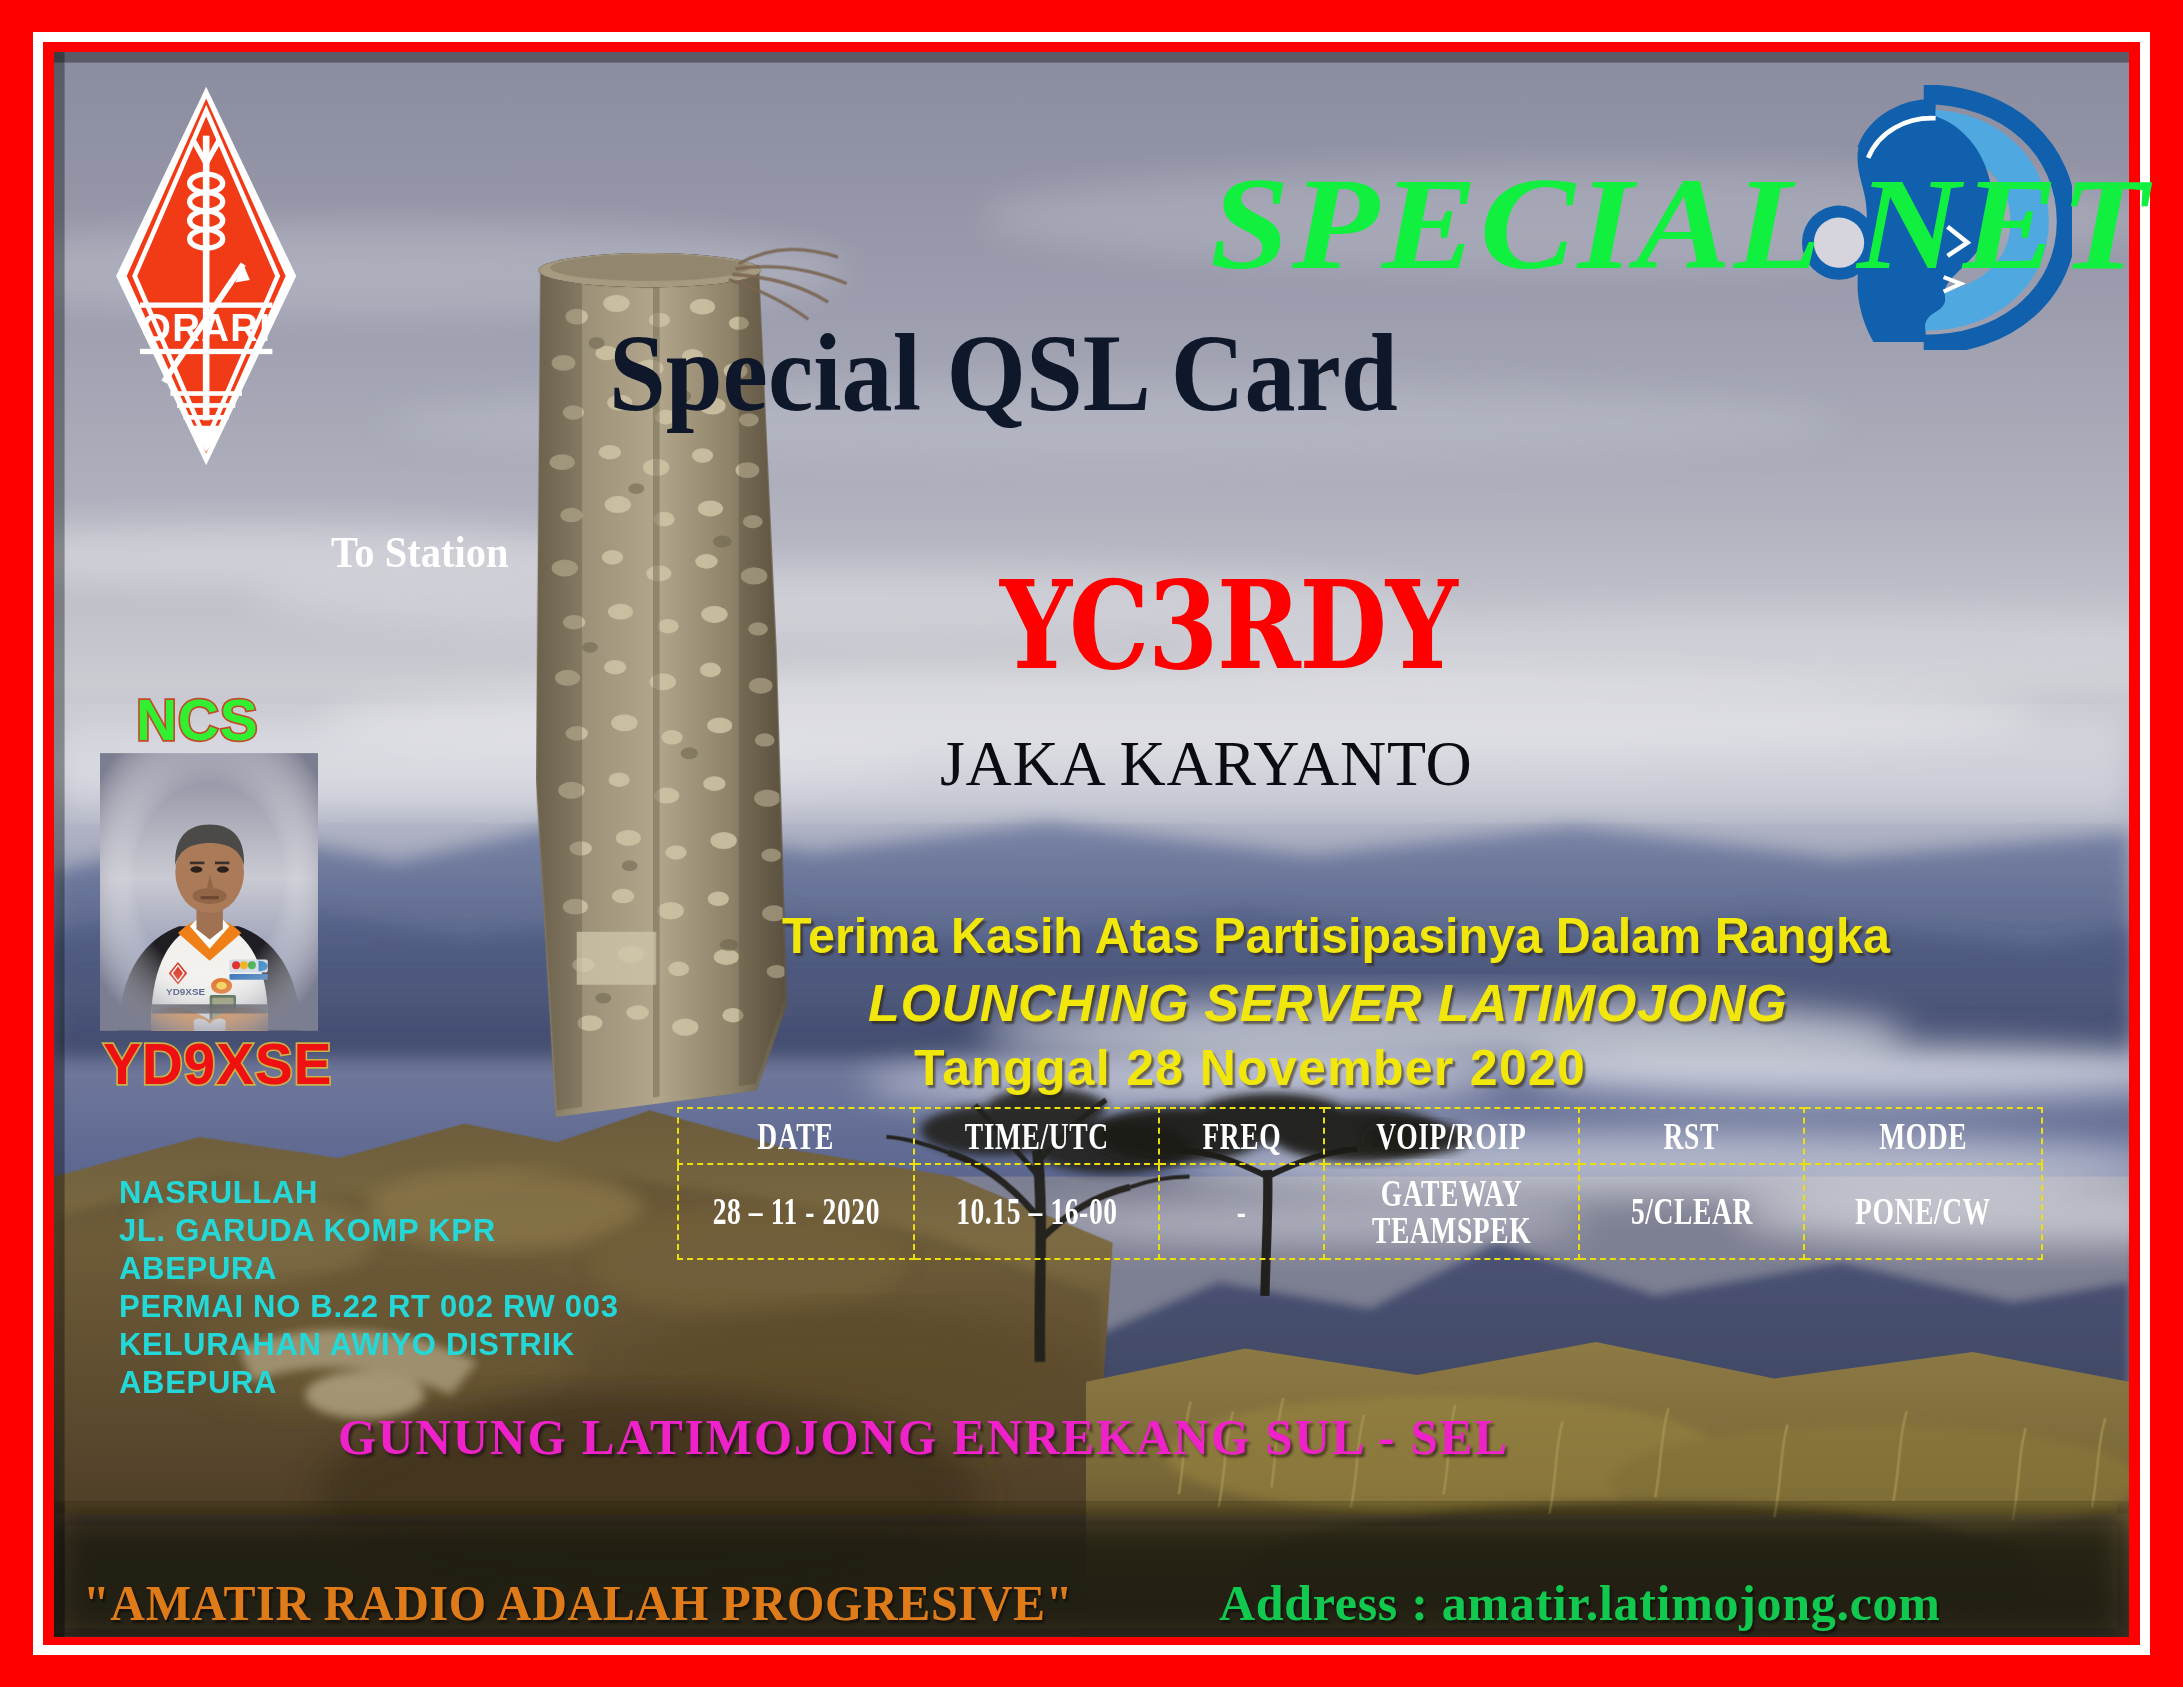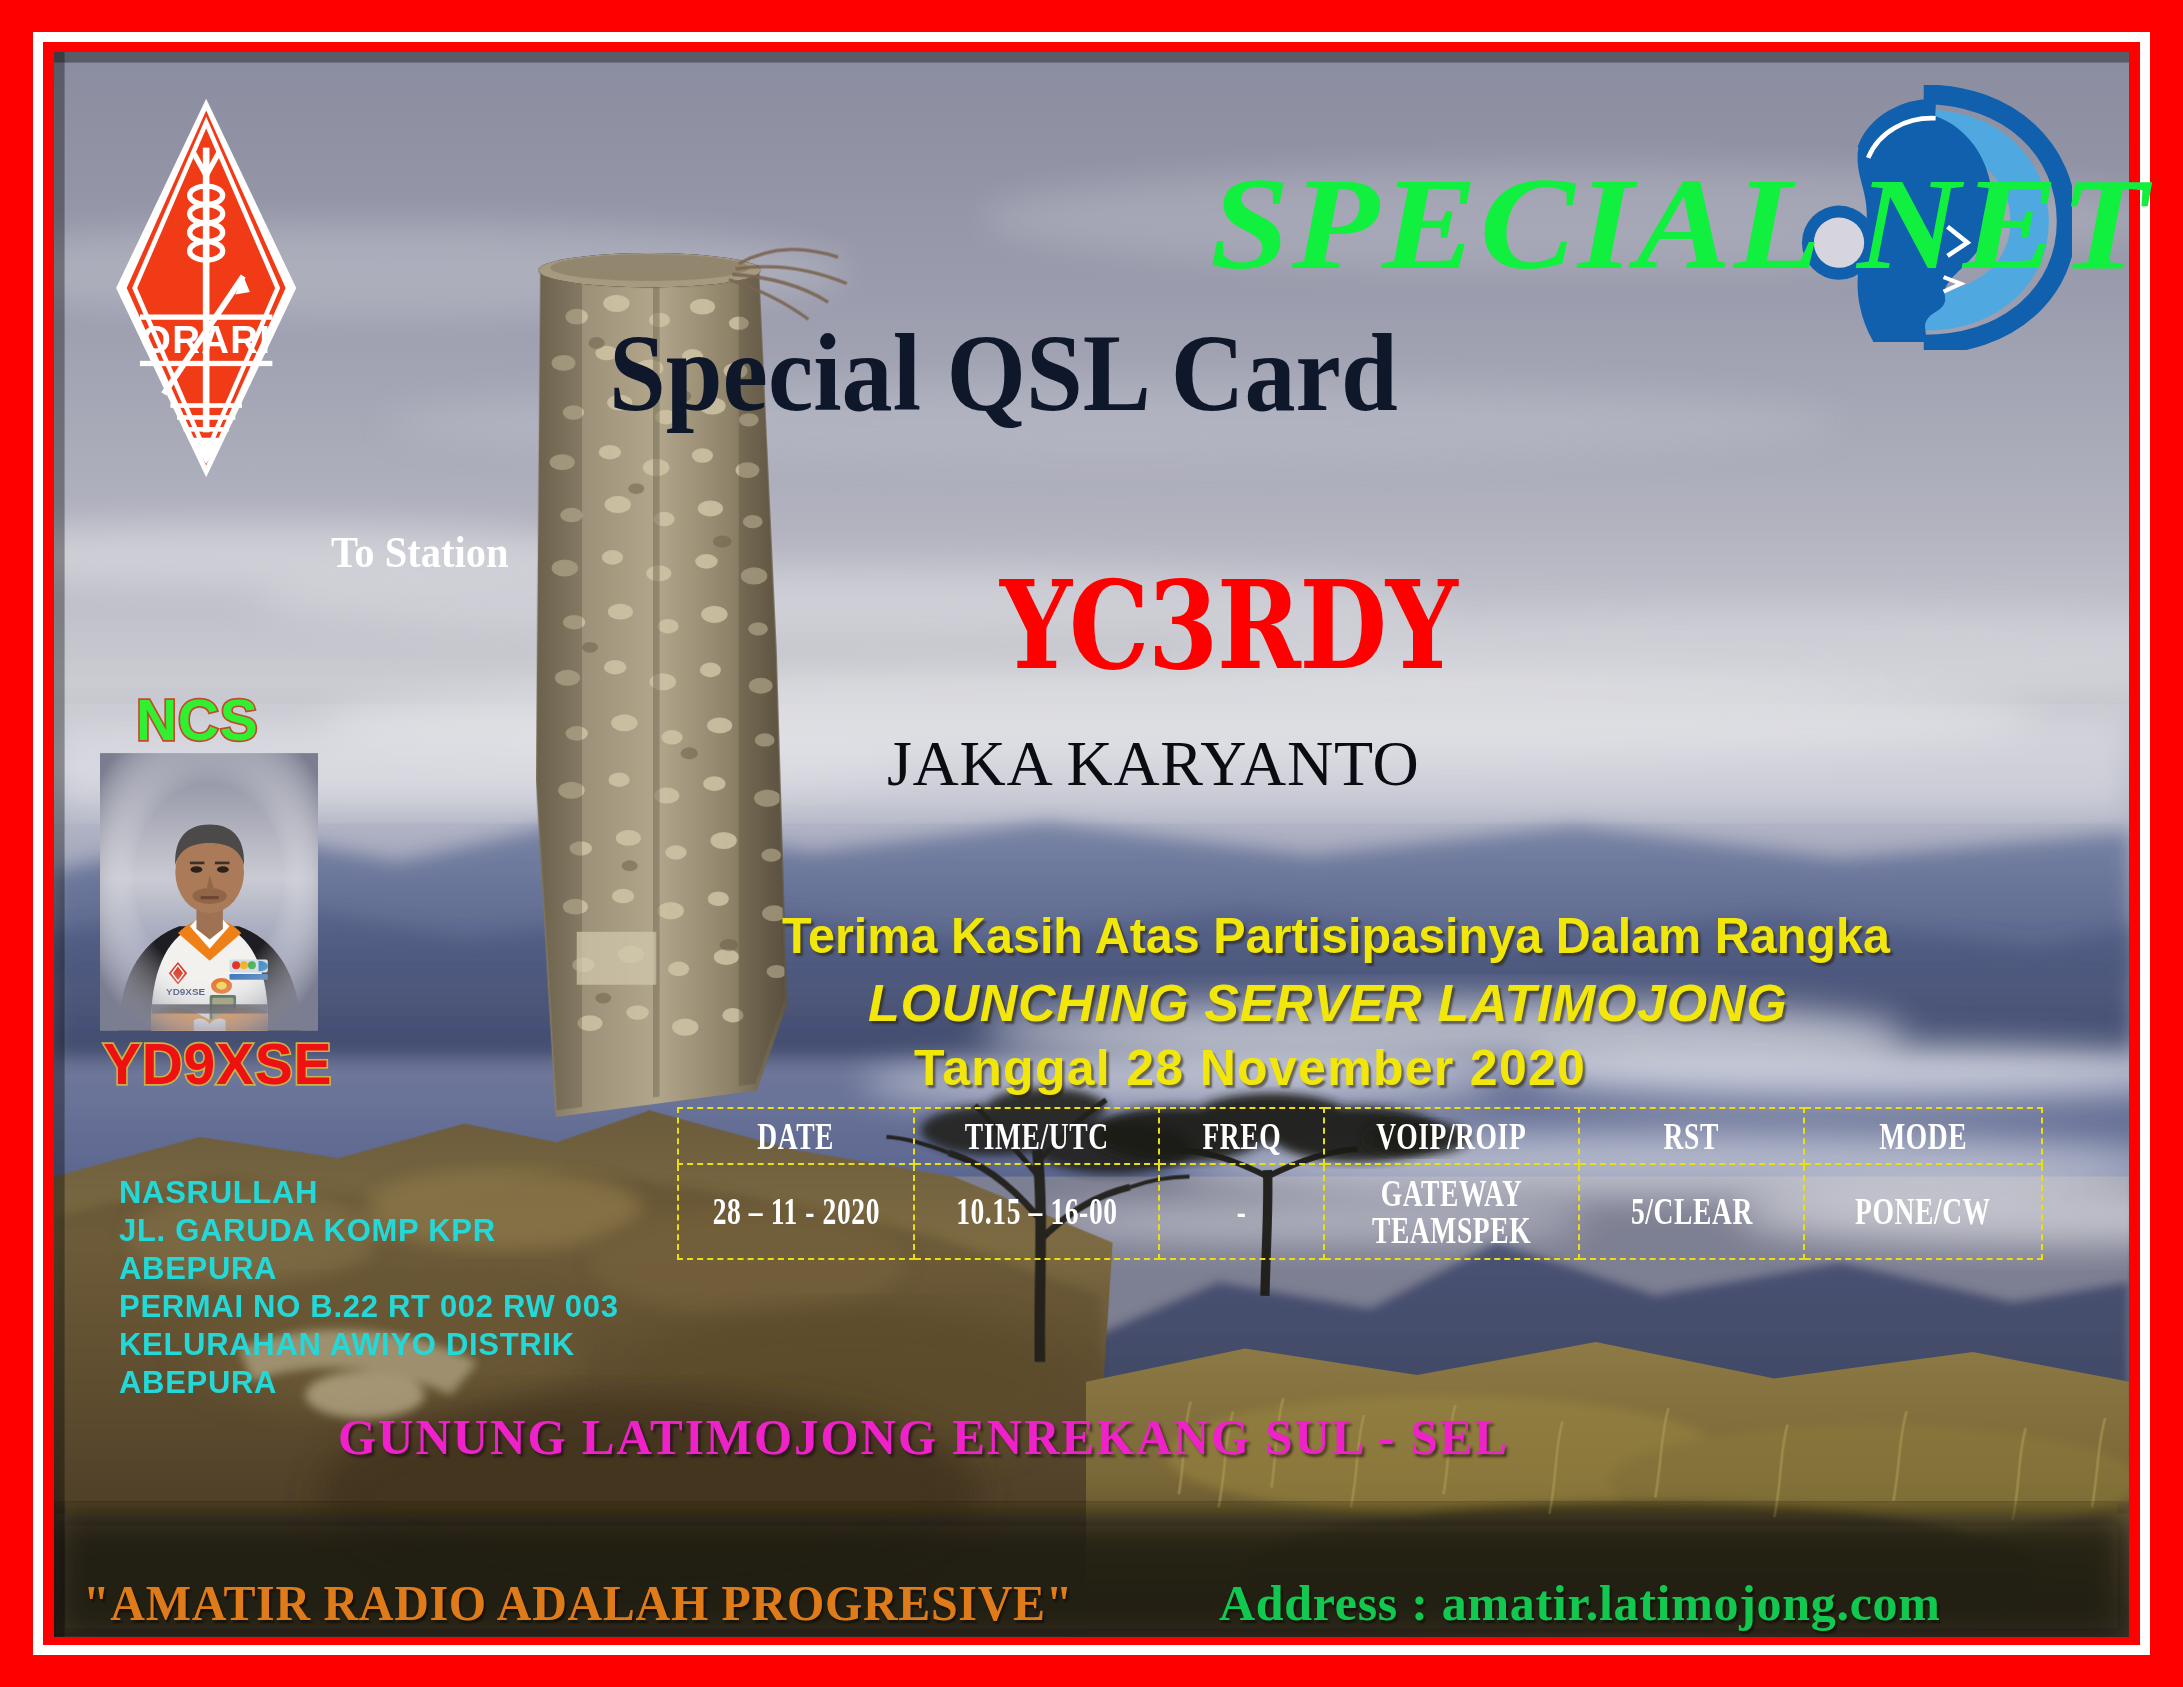--- a/index.html
+++ b/index.html
@@ -20,21 +20,21 @@
         overflow:hidden;background:#7d7f92;
         box-shadow: inset 2px 2px 4.6px rgba(0,0,0,.55);}
   #photo svg{display:block;width:100%;height:100%;}
 
   
   #content{position:absolute;left:54px;top:52px;width:2075px;height:1585px;}
 
   .abs{position:absolute;white-space:nowrap;}
 
   
-  #orari-logo{left:58px;top:44px;width:189px;height:384px;text-decoration:underline;}
+  #orari-logo{left:58px;top:32px;width:189px;height:384px;text-decoration:underline;}
   #orari-logo svg{width:100%;height:100%;display:block;}
 
   
   #radio-logo{left:1740px;top:33px;width:278px;height:265px;}
   #radio-logo svg{width:100%;height:100%;display:block;}
 
   
   #title-special-net{left:0;top:106px;width:2075px;text-align:right;
         font-size:132px;line-height:1;font-weight:bold;font-style:italic;
         color:#11ef3f;letter-spacing:2.6px;
@@ -48,21 +48,21 @@
   #title-qsl .inner{display:inline-block;transform:translateX(-9.3px) scaleX(.92);}
 
   #to-station{left:277px;top:474px;font-size:45px;font-weight:bold;
         color:#ffffff;font-family:"Liberation Serif",serif;
         transform:scaleX(.9);transform-origin:left center;}
 
   #callsign{left:946px;top:503px;font-size:99px;font-weight:bold;
         color:#fe0000;font-family:"DejaVu Serif",serif;letter-spacing:-1.3px;
         transform:scaleY(1.22) scaleX(1.02);transform-origin:left top;}
 
-  #op-name{left:833px;top:675px;font-size:64px;font-weight:normal;
+  #op-name{left:886px;top:675px;font-size:64px;font-weight:normal;
         color:#0b0b12;font-family:"Liberation Serif",serif;
         letter-spacing:0.7px;}
 
   
   .ytext{color:#f2e70b;font-family:"Liberation Sans",sans-serif;font-weight:bold;
          text-shadow:2.6px 3.3px 2px rgba(40,30,0,.55);}
   #thanks1{left:728px;top:855px;font-size:50px;transform:scaleX(.97);
         transform-origin:left top;}
   #thanks2{left:814px;top:921px;font-size:52px;font-style:italic;
         letter-spacing:0.7px;}

